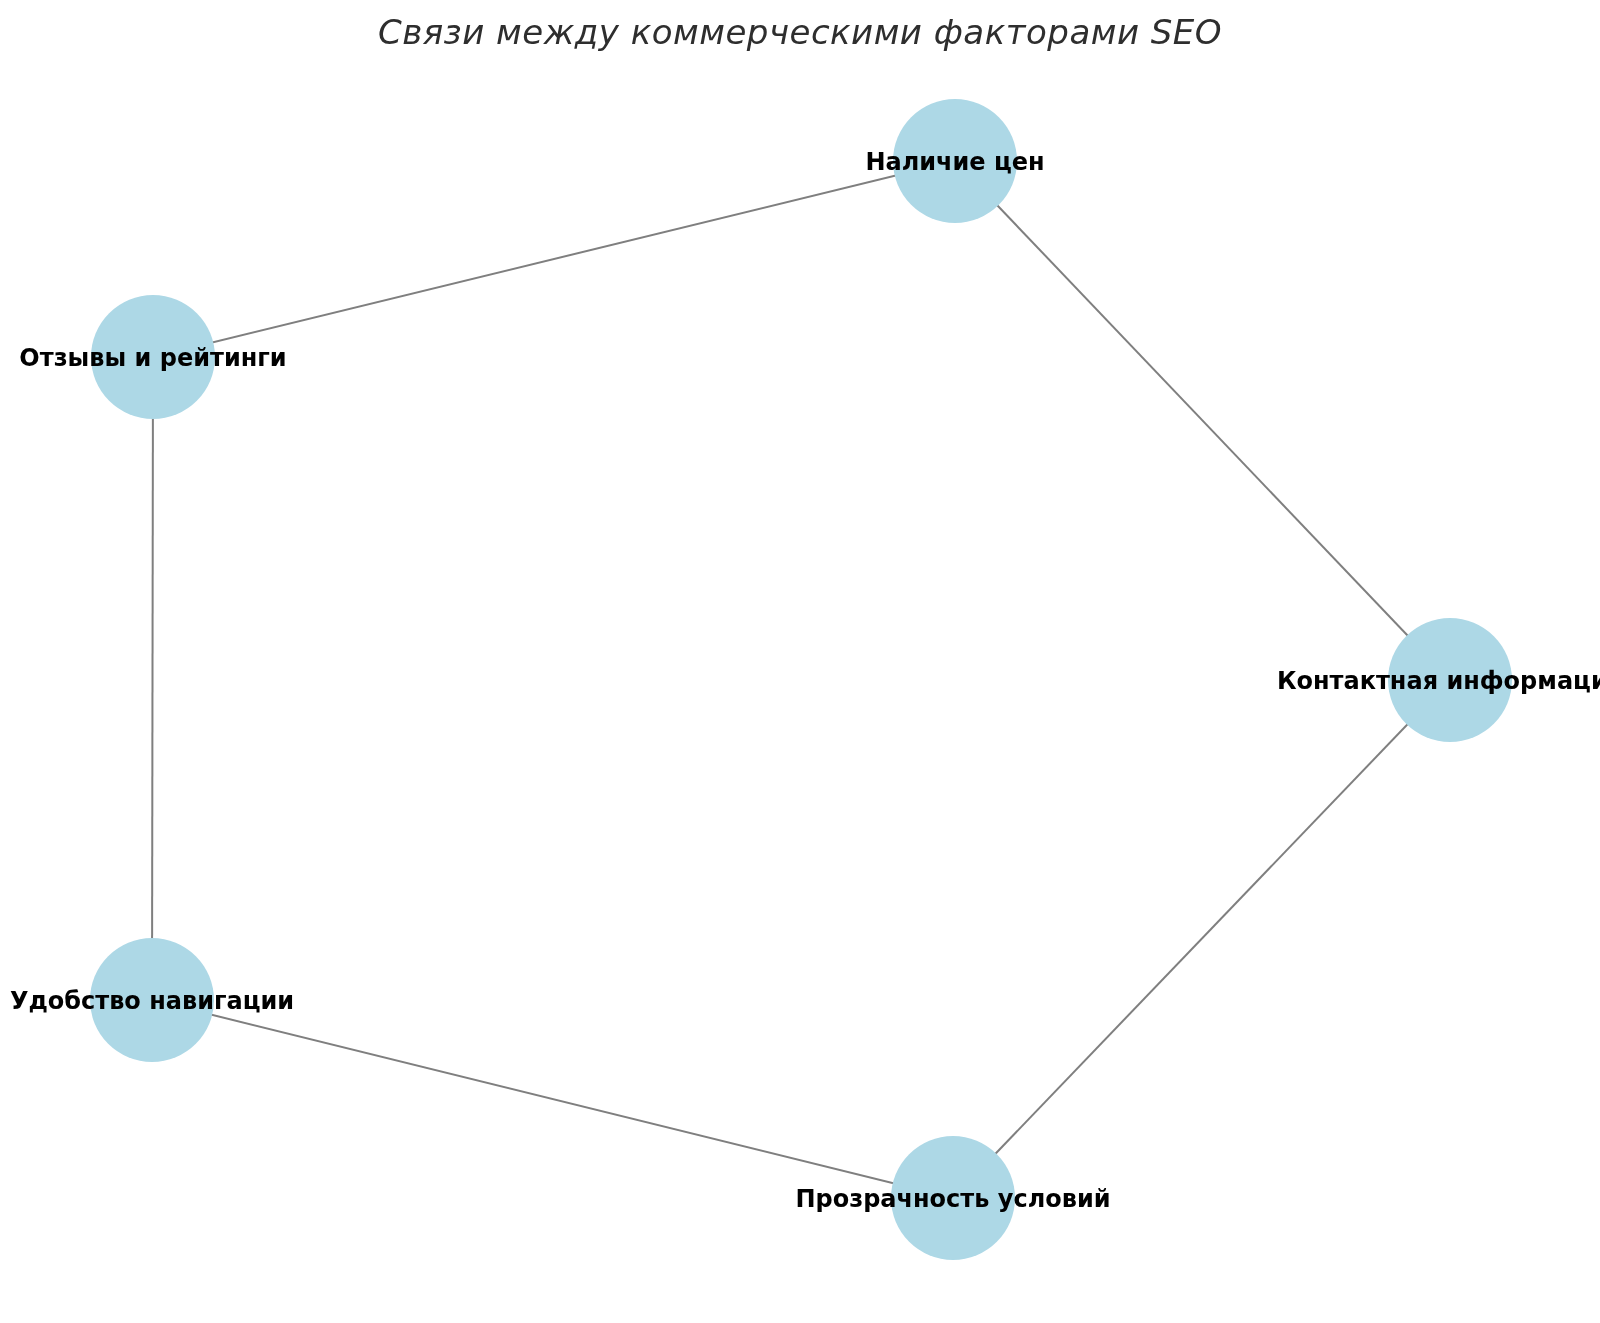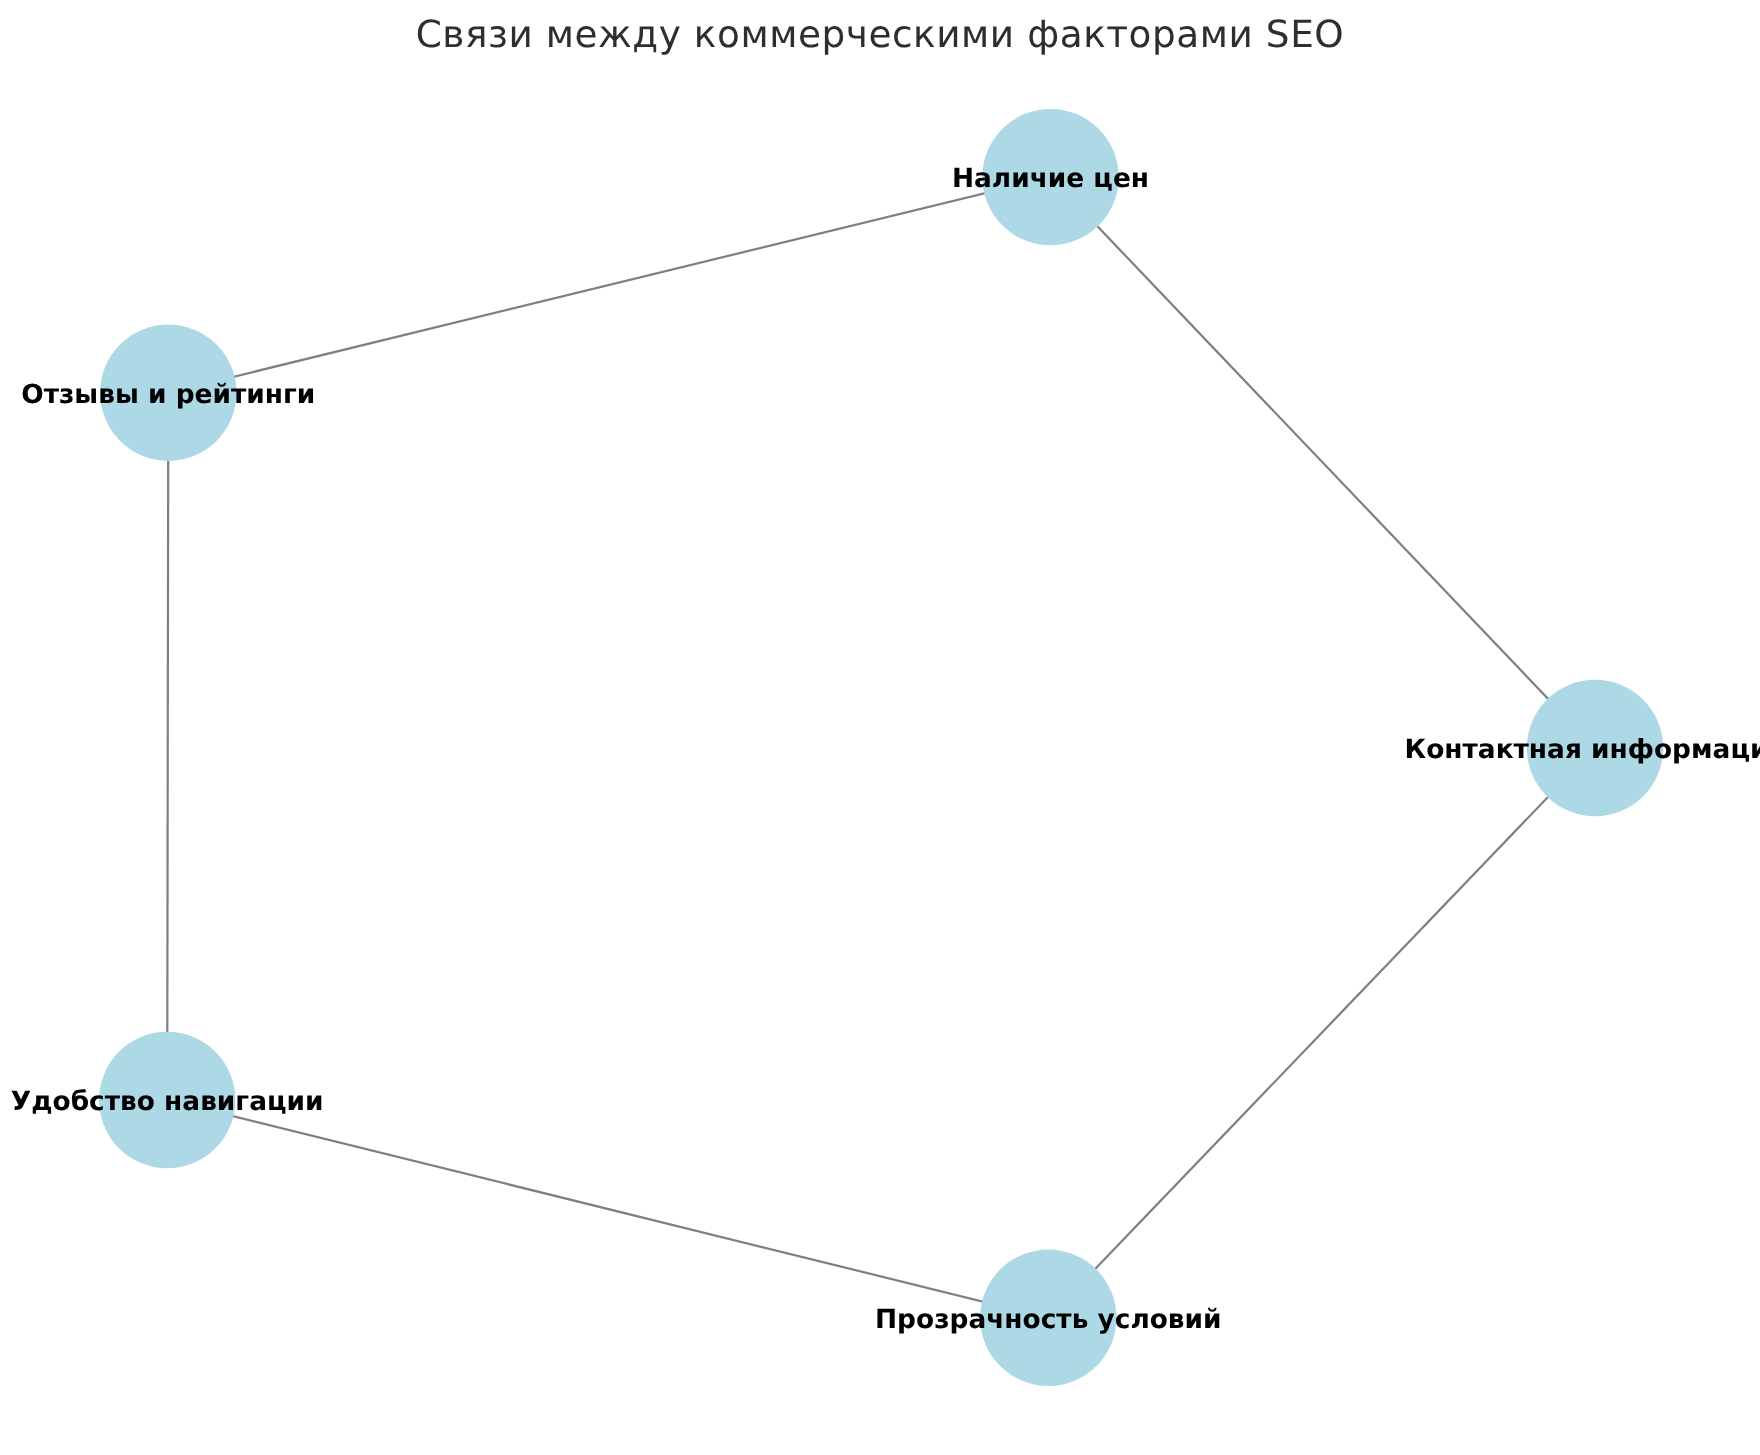--- a/index.html
+++ b/index.html
@@ -19,20 +19,21 @@
     position: absolute;
     top: 12px;
     left: 0;
     width: 100%;
     margin: 0;
     text-align: center;
     font-size: 34px;
     font-weight: 400;
     color: #2e2e2e;
     letter-spacing: 0.5px;
+    font-style: italic;
   }
   svg.graph {
     position: absolute;
     top: 0;
     left: 0;
   }
   .graph-edge {
     stroke-width: 2px;
     fill: none;
   }

